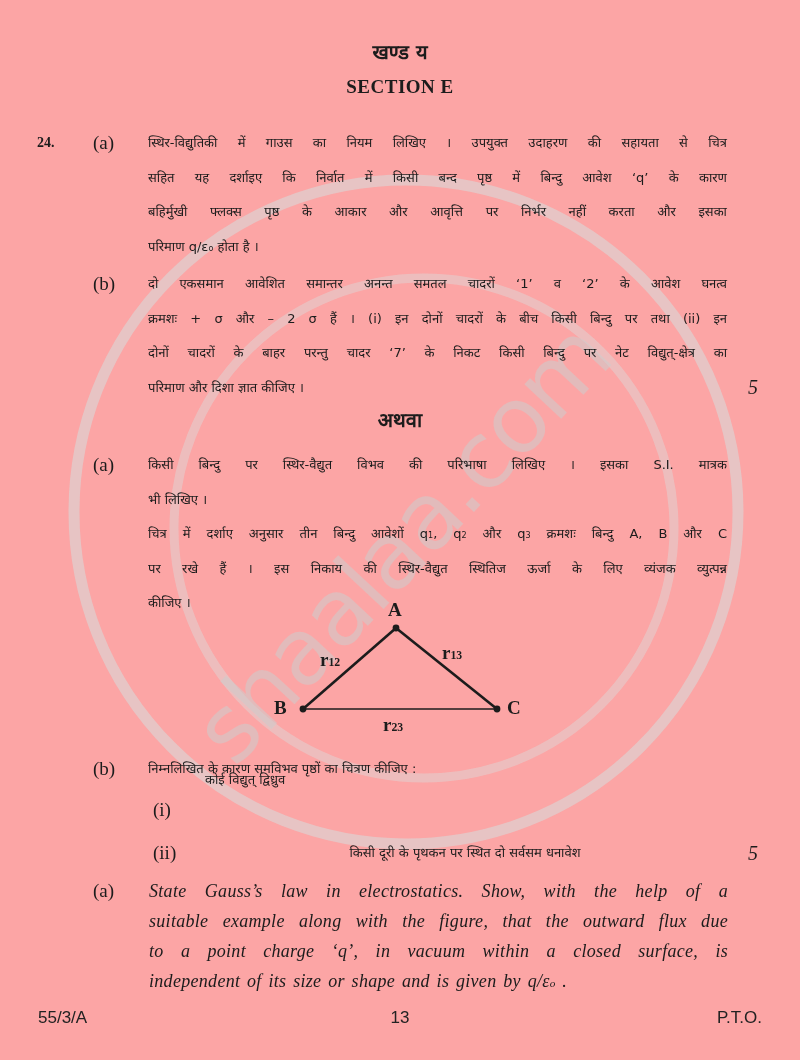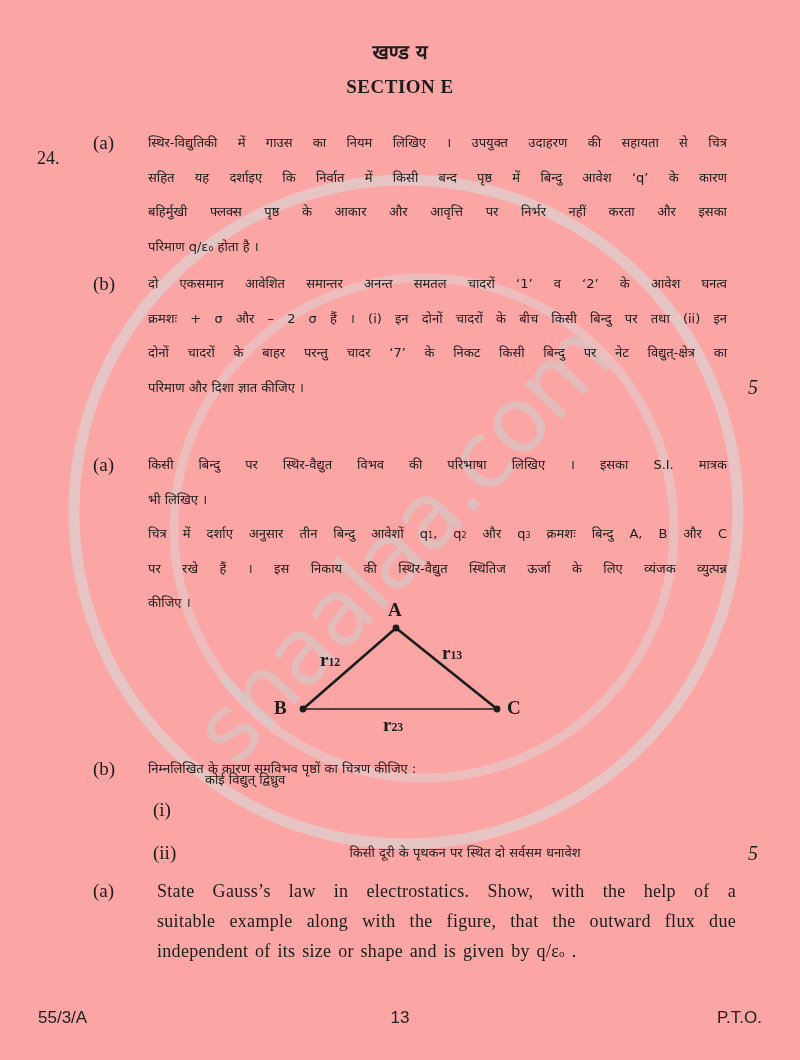--- a/index.html
+++ b/index.html
@@ -6,21 +6,21 @@
   .page{
     position:relative;width:800px;height:1060px;background:#fca5a5;
     margin:0 auto;overflow:hidden;color:#1c1c1c;
     font-family:"Liberation Serif", serif;
   }
   .abs{position:absolute;}
   .hi{font-family:"DejaVu Sans", sans-serif;}
   .center{left:0;right:0;text-align:center;}
   .h-hi{font-size:20px;font-weight:700;}
   .h-en{font-size:19px;font-weight:700;letter-spacing:.5px;font-family:"Liberation Serif",serif;}
-  .qnum{font-size:18px;font-weight:400;line-height:34.5px;font-family:"Liberation Serif",serif;margin-top:15px;}
+  .qnum{font-size:14px;font-weight:700;line-height:34.5px;font-family:"Liberation Serif",serif;}
   .marker{font-size:19px;line-height:34.5px;font-family:"Liberation Serif",serif;}
   .hblock{width:579px;}
   .line{font-size:13px;line-height:34.5px;text-align:justify;}
   .line.j{text-align-last:justify;}
   .enblock{width:579px;}
   .eline{font-size:18px;line-height:30px;text-align:justify;font-family:"Liberation Serif",serif;letter-spacing:.3px;word-spacing:2px;}
   .eline.j{text-align-last:justify;}
   .marks{font-size:20px;font-style:italic;line-height:34.5px;font-family:"Liberation Serif",serif;}
   sub.f{font-size:62%;vertical-align:-18%;line-height:0;}
   .dlabel{font-size:19px;font-weight:700;font-family:"Liberation Serif",serif;line-height:20px;}
@@ -54,20 +54,21 @@
 
   <div class="abs marker" style="left:93px;top:267px;">(b)</div>
   <div class="abs hblock hi" style="left:148px;top:267px;">
     <div class="line j">दो एकसमान आवेशित समान्तर अनन्त समतल चादरों ‘1’ व ‘2’ के आवेश घनत्व</div>
     <div class="line j">क्रमशः + σ और – 2 σ हैं । (i) इन दोनों चादरों के बीच किसी बिन्दु पर तथा (ii) इन</div>
     <div class="line j">दोनों चादरों के बाहर परन्तु चादर ‘7’ के निकट किसी बिन्दु पर नेट विद्युत्-क्षेत्र का</div>
     <div class="line">परिमाण और दिशा ज्ञात कीजिए ।</div>
   </div>
   <div class="abs marks" style="left:748px;top:370px;">5</div>
 
+  <div class="abs center h-hi hi" style="top:406px;">अथवा</div>
 
   <div class="abs marker" style="left:93px;top:448px;">(a)</div>
   <div class="abs hblock hi" style="left:148px;top:448px;">
     <div class="line j">किसी बिन्दु पर स्थिर-वैद्युत विभव की परिभाषा लिखिए । इसका S.I. मात्रक</div>
     <div class="line">भी लिखिए ।</div>
     <div class="line j"><span>चित्र में दर्शाए अनुसार तीन बिन्दु आवेशों q</span><sub class="f">1</sub><span>, q</span><sub class="f">2</sub><span> और q</span><sub class="f">3</sub><span> क्रमशः बिन्दु A, B और C</span></div>
     <div class="line j">पर रखे हैं । इस निकाय की स्थिर-वैद्युत स्थितिज ऊर्जा के लिए व्यंजक व्युत्पन्न</div>
     <div class="line">कीजिए ।</div>
   </div>
 
@@ -90,23 +91,24 @@
   <div class="abs hblock hi" style="left:148px;top:752px;">
     <div class="line">निम्नलिखित के कारण समविभव पृष्ठों का चित्रण कीजिए :</div>
   </div>
   <div class="abs marker" style="left:153px;top:793px;">(i)</div>
   <div class="abs hi line" style="left:205px;top:763px;width:520px;text-align:left;">कोई विद्युत् द्विध्रुव</div>
   <div class="abs marker" style="left:153px;top:836px;">(ii)</div>
   <div class="abs hi line" style="left:205px;top:836px;width:520px;text-align:center;">किसी दूरी के पृथकन पर स्थित दो सर्वसम धनावेश</div>
   <div class="abs marks" style="left:748px;top:836px;">5</div>
 
   <div class="abs marker" style="left:93px;top:876px;line-height:30px;">(a)</div>
-  <div class="abs enblock" style="left:157px;top:876px;">
+  <div class="abs enblock" style="left:149px;top:876px;font-style:italic;">
     <div class="eline j">State Gauss’s law in electrostatics. Show, with the help of a</div>
     <div class="eline j">suitable example along with the figure, that the outward flux due</div>
+    <div class="eline j">to a point charge ‘q’, in vacuum within a closed surface, is</div>
     <div class="eline"><span>independent of its size or shape and is given by q/ε</span><sub class="f">o</sub><span> .</span></div>
   </div>
 
   <div class="abs footer-text" style="left:38px;top:1008px;">55/3/A</div>
   <div class="abs footer-text center" style="top:1008px;">13</div>
   <div class="abs footer-text" style="right:38px;top:1008px;">P.T.O.</div>
 
 </div>
 
 </body></html>

